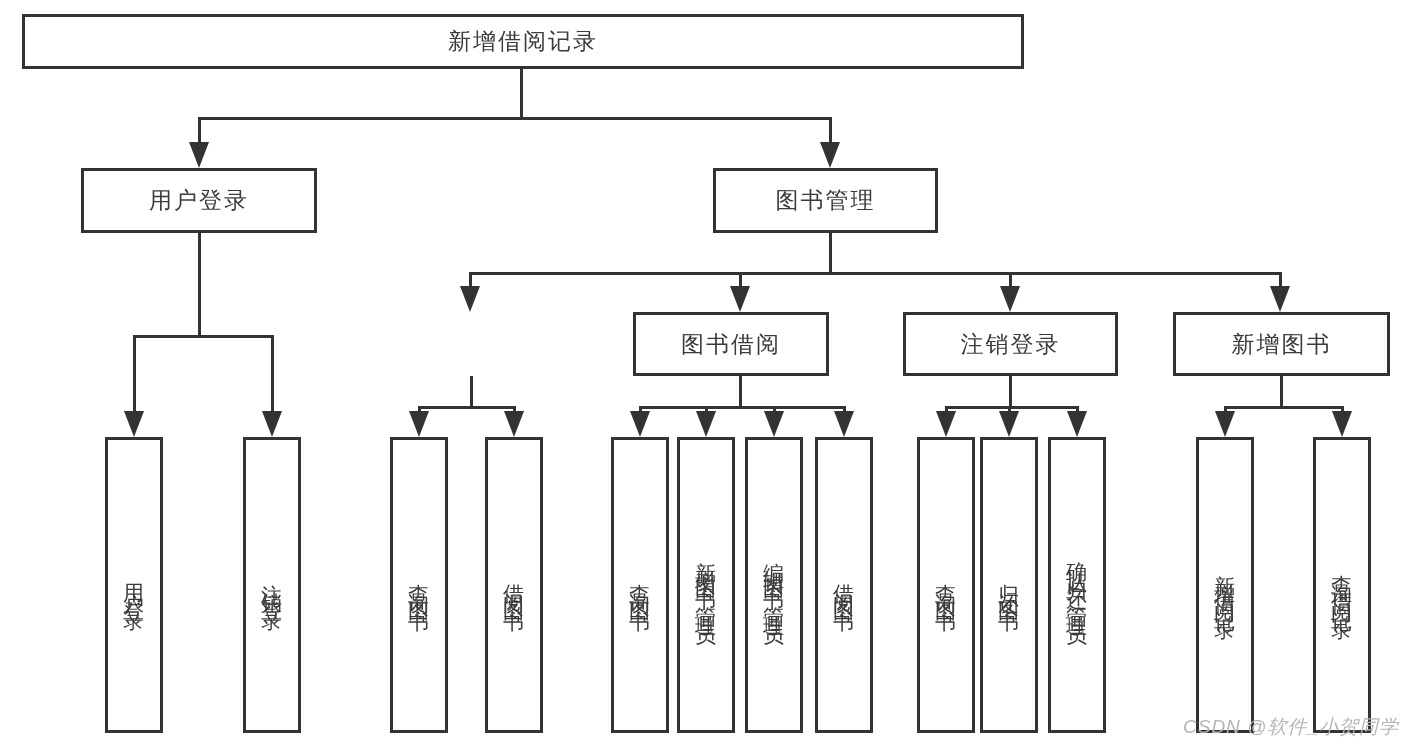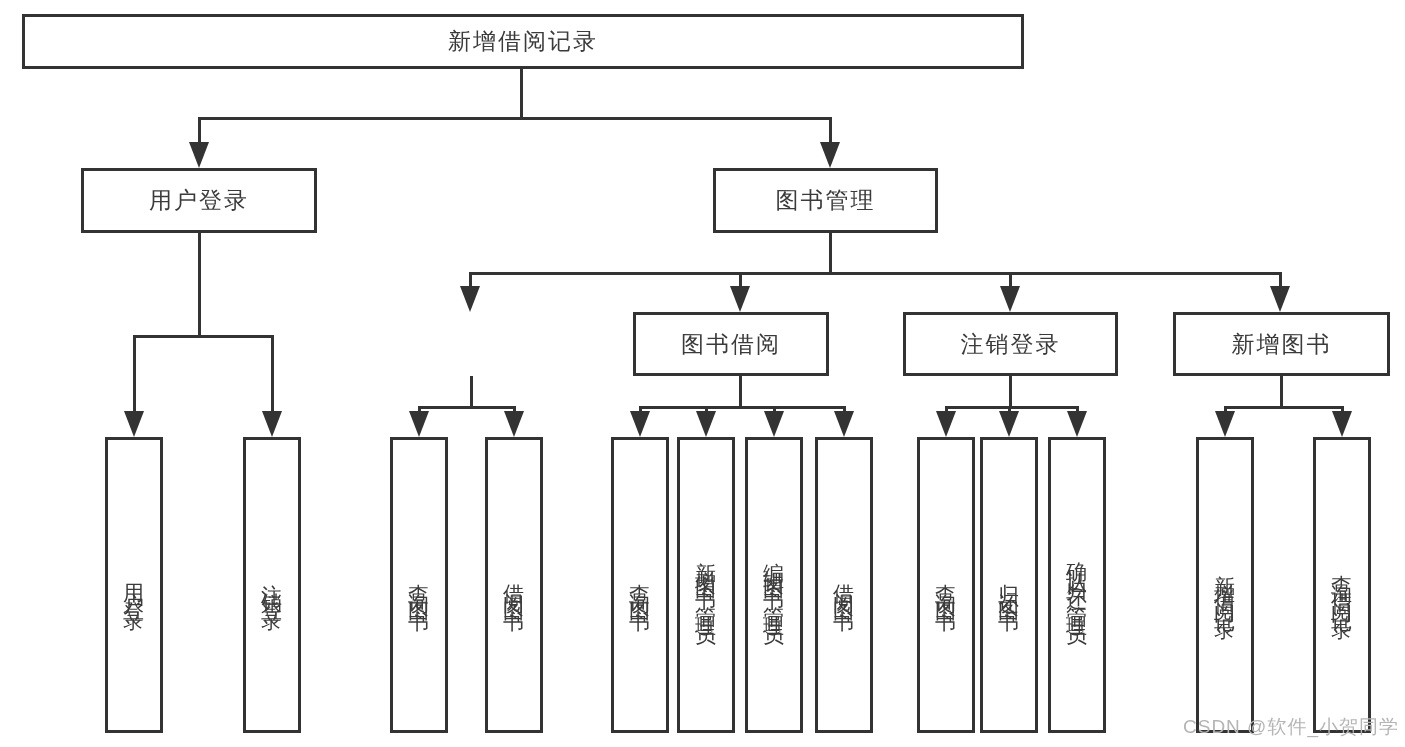--- a/index.html
+++ b/index.html
@@ -19,21 +19,21 @@
   }
   .vl{position:absolute;width:3px;background:#333333;}
   .hl{position:absolute;height:3px;background:#333333;}
   .ah{
     position:absolute;width:0;height:0;
     border-left:10px solid transparent;border-right:10px solid transparent;
     border-top:26px solid #333333;
   }
   .watermark{
     position:absolute;left:1183px;top:714px;z-index:5;
-    font-size:19px;letter-spacing:1px;color:#b5b5b5;white-space:nowrap;
+    font-size:19px;letter-spacing:1px;color:#b5b5b5;white-space:nowrap;font-style:italic;
   }
 </style>
 </head>
 <body>
 
 <div class="canvas">
 
   <div class="box" style="left:22px;top:14px;width:1002px;height:55px">
     <span class="hlabel">新增借阅记录</span>
   </div>

